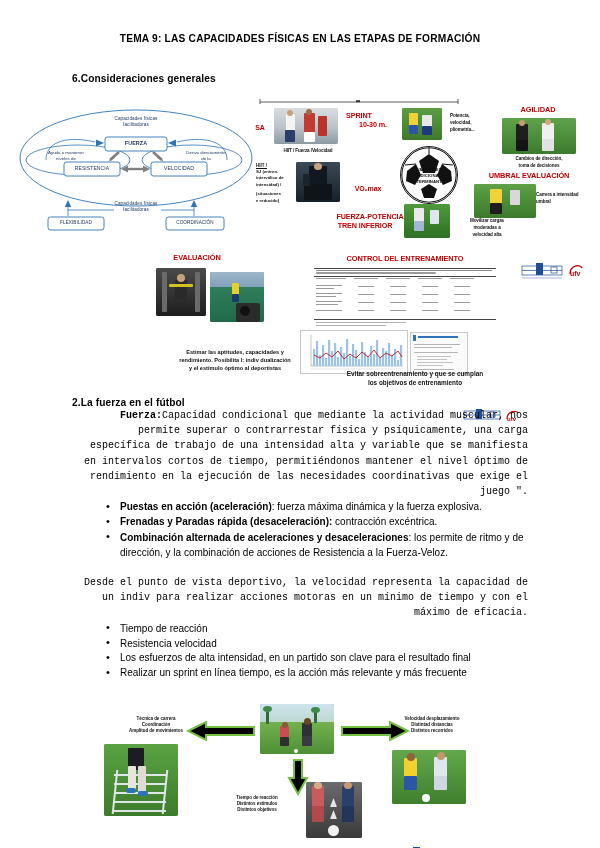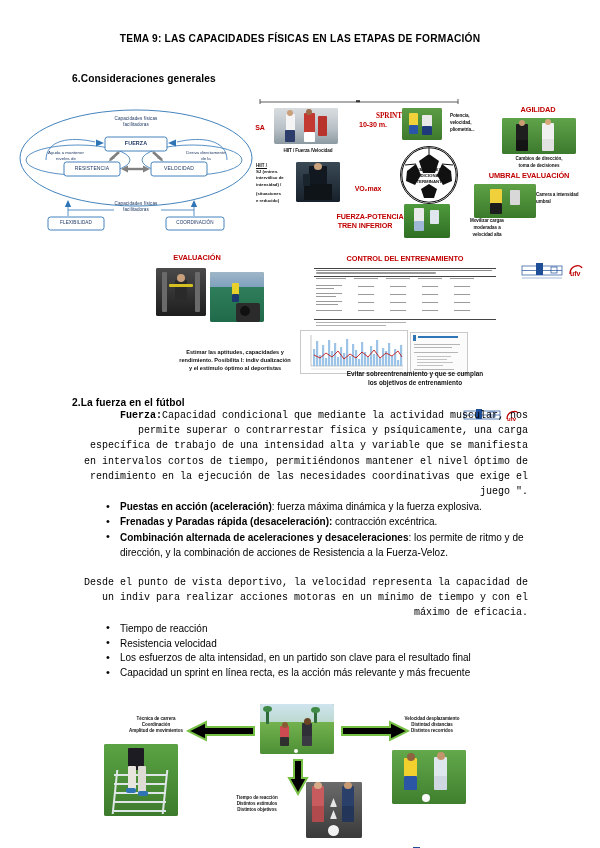--- a/index.html
+++ b/index.html
@@ -283,21 +283,21 @@
     </div>
 
     <div class="photo" style="left:44px; top:66px; width:44px; height:40px; background:#1d2a35;">
       <div style="position:absolute;left:0;top:0;right:0;bottom:0;background:linear-gradient(180deg,#3a4a55 0%,#16202a 100%);"></div>
       <div class="fig" style="left:13px;top:4px;width:18px;height:20px;background:#12181f;"></div>
       <div class="fig" style="left:8px;top:22px;width:28px;height:16px;background:#0f1419;"></div>
       <div class="fig" style="left:18px;top:1px;width:8px;height:7px;border-radius:50%;background:#c9a27e;"></div>
       <div class="fig" style="left:7px;top:12px;width:7px;height:12px;background:#1a242c;"></div>
     </div>
 
-    <div class="red-lbl" style="left:106px; top:16px; width:62px; font-size:7.2px;font-family:Liberation Serif, serif;">SPRINT</div>
+    <div class="red-lbl" style="left:76px; top:16px; width:62px; font-size:7.2px;">SPRINT</div>
     <div class="red-lbl" style="left:90px; top:25px; width:62px; font-size:7.2px;">10-30 m.</div>
 
     <div class="red-lbl" style="left:90px; top:89px; width:52px; font-size:7px;">VO₂max</div>
 
     <div class="red-lbl" style="left:63px; top:117px; width:110px; font-size:7.2px;">FUERZA-POTENCIA</div>
     <div class="red-lbl" style="left:58px; top:126px; width:110px; font-size:7.2px;">TREN INFERIOR</div>
 
     <div class="photo" style="left:150px; top:12px; width:40px; height:32px;">
       <div class="grass" style="height:100%;background:linear-gradient(180deg,#5c9c44 0%,#3e7a2c 100%);"></div>
       <div class="fig" style="left:7px;top:5px;width:9px;height:14px;background:#f2d23a;"></div>
@@ -523,21 +523,21 @@
     <div class="body-txt">Desde el punto de vista deportivo, la velocidad representa la capacidad de un indiv para realizar acciones motoras en un mínimo de tiempo y con el máximo de eficacia.</div>
     <ul class="bul">
       <li>Tiempo de  reacción</li>
       <li>Resistencia velocidad</li>
     </ul>
   </div>
 
   <div id="sec3">
     <ul class="bul">
       <li>Los esfuerzos de alta intensidad, en un partido son clave para el resultado final</li>
-      <li>Capacidad un sprint en línea recta, es la acción más relevante y más frecuente</li>
+      <li>Realizar un sprint en línea tiempo, es la acción más relevante y más frecuente</li>
     </ul>
   </div>
 
   <div id="bottomdiag">
 
     <div class="photo" style="left:260px; top:4px; width:74px; height:50px;">
       <div style="position:absolute;left:0;top:0;right:0;height:36%;background:linear-gradient(180deg,#cfe4ef 0%,#bcd9cf 100%);"></div>
       <div style="position:absolute;left:0;top:36%;right:0;bottom:0;background:linear-gradient(180deg,#73b24e 0%,#4d8f35 100%);"></div>
       <div class="fig" style="left:6px;top:4px;width:3px;height:16px;background:#2f6b3a;"></div>
       <div class="fig" style="left:3px;top:2px;width:9px;height:6px;border-radius:50%;background:#3f8a46;"></div>

